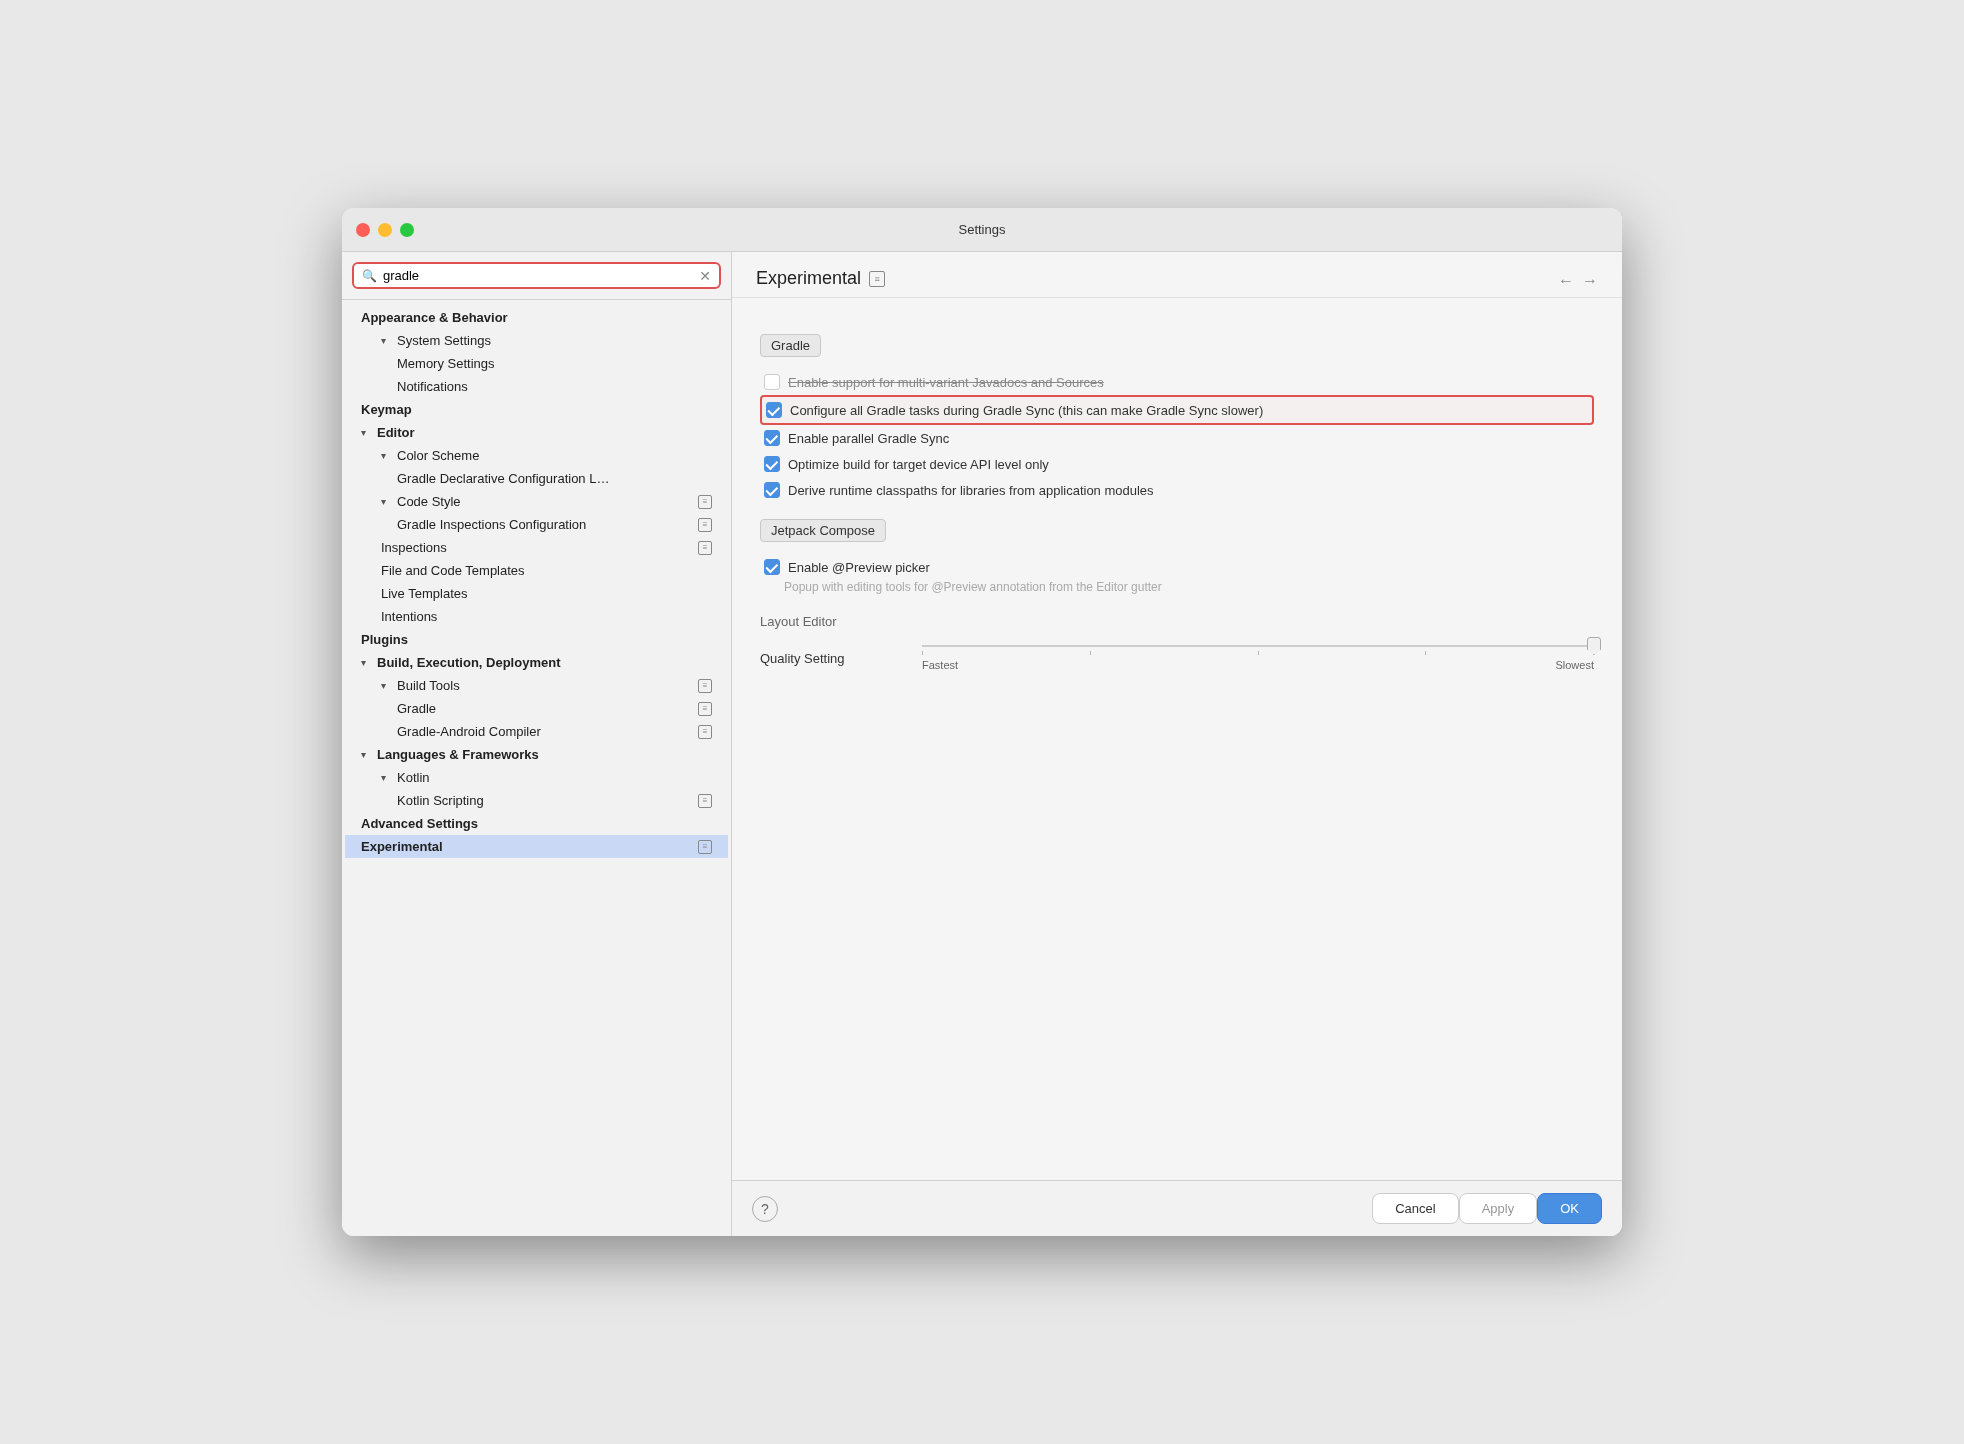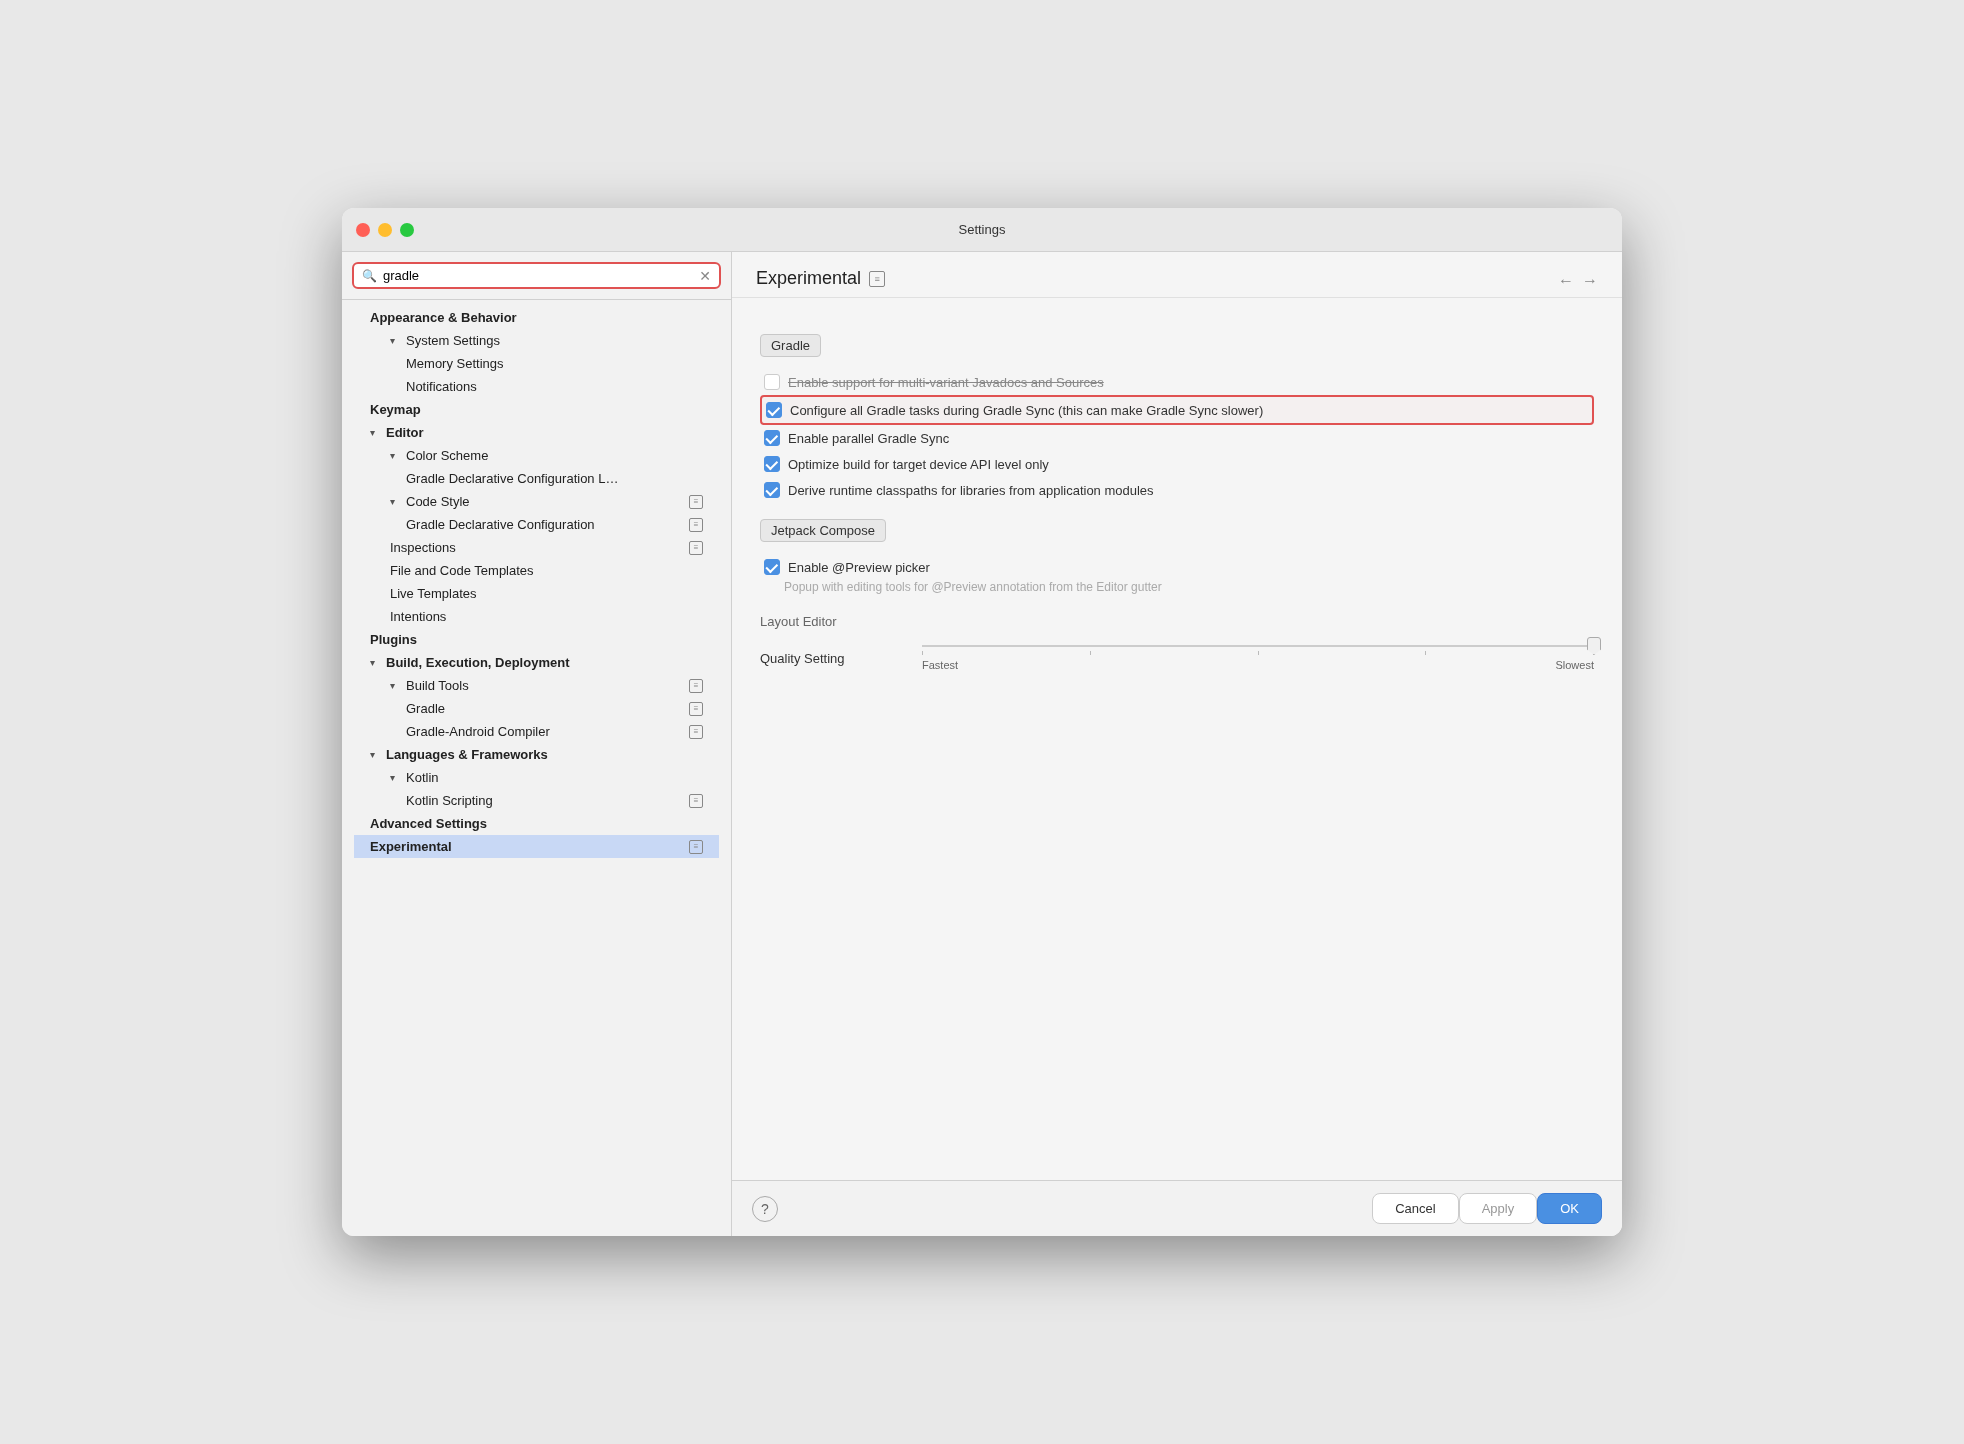--- a/index.html
+++ b/index.html
@@ -93,21 +93,21 @@
     }
     .search-clear {
       color: #888;
       cursor: pointer;
       font-size: 14px;
       line-height: 1;
     }
     .sidebar-nav {
       flex: 1;
       overflow-y: auto;
-      padding: 6px 12px;
+      padding: 6px 3px;
     }
     .nav-item {
       padding: 4px 16px;
       cursor: pointer;
       display: flex;
       align-items: center;
       gap: 4px;
       color: #222;
     }
     .nav-item.active {
@@ -451,21 +451,21 @@
           <span class="nav-label">Gradle Declarative Configuration L…</span>
         </div>
         <div class="nav-item">
           <span class="indent1"></span>
           <span class="chevron">▾</span>
           <span class="nav-label">Code Style</span>
           <span class="nav-icon-page">≡</span>
         </div>
         <div class="nav-item">
           <span class="indent2"></span>
-          <span class="nav-label">Gradle Declarative Configuration</span>
+          <span class="nav-label">Gradle Inspections Configuration</span>
           <span class="nav-icon-page">≡</span>
         </div>
         <div class="nav-item">
           <span class="indent1"></span>
           <span class="nav-label">Inspections</span>
           <span class="nav-icon-page">≡</span>
         </div>
         <div class="nav-item">
           <span class="indent1"></span>
           <span class="nav-label">File and Code Templates</span>

